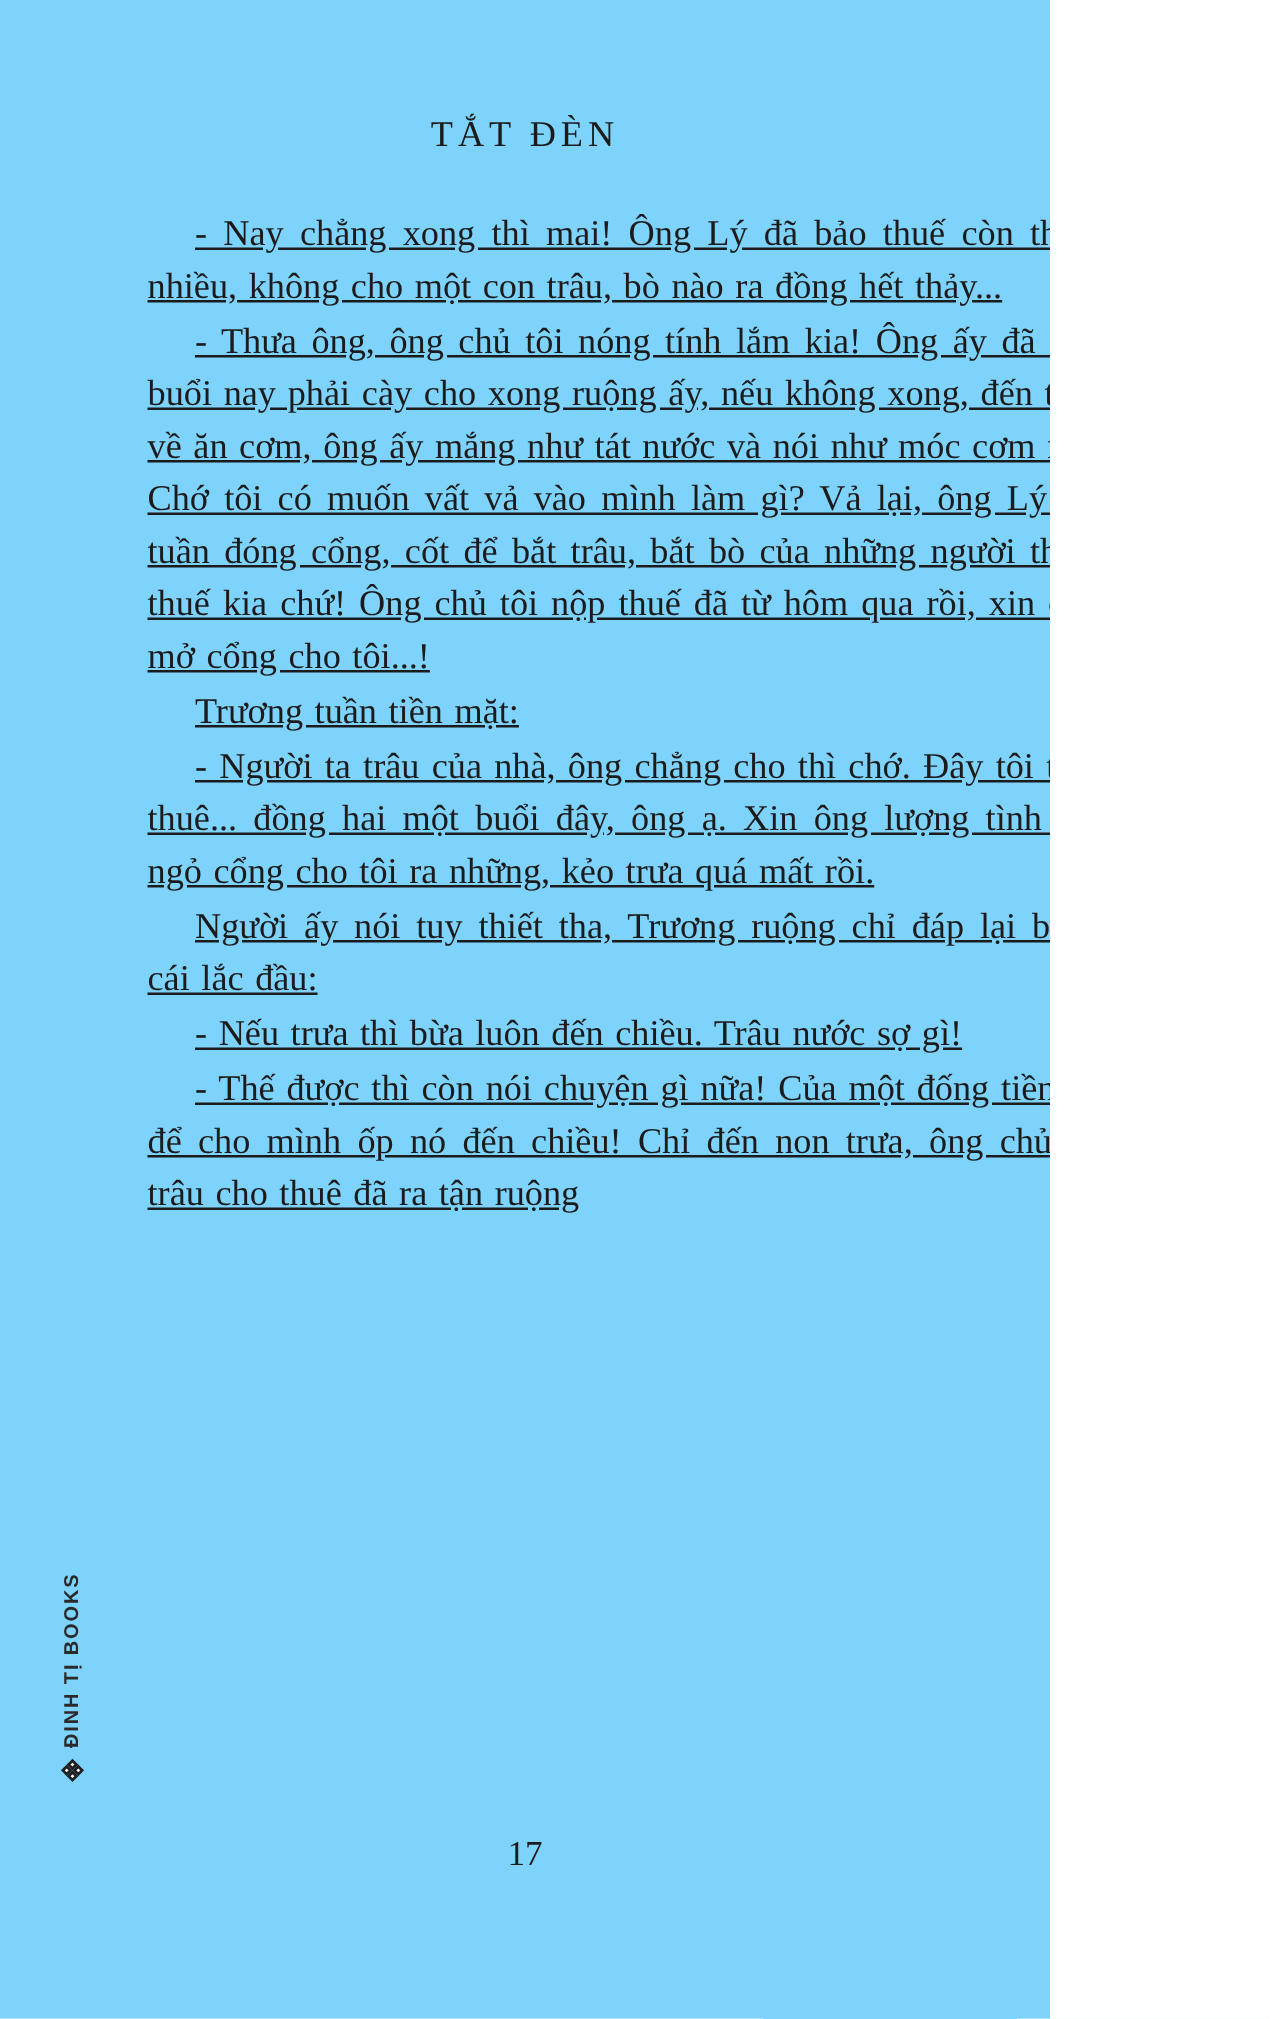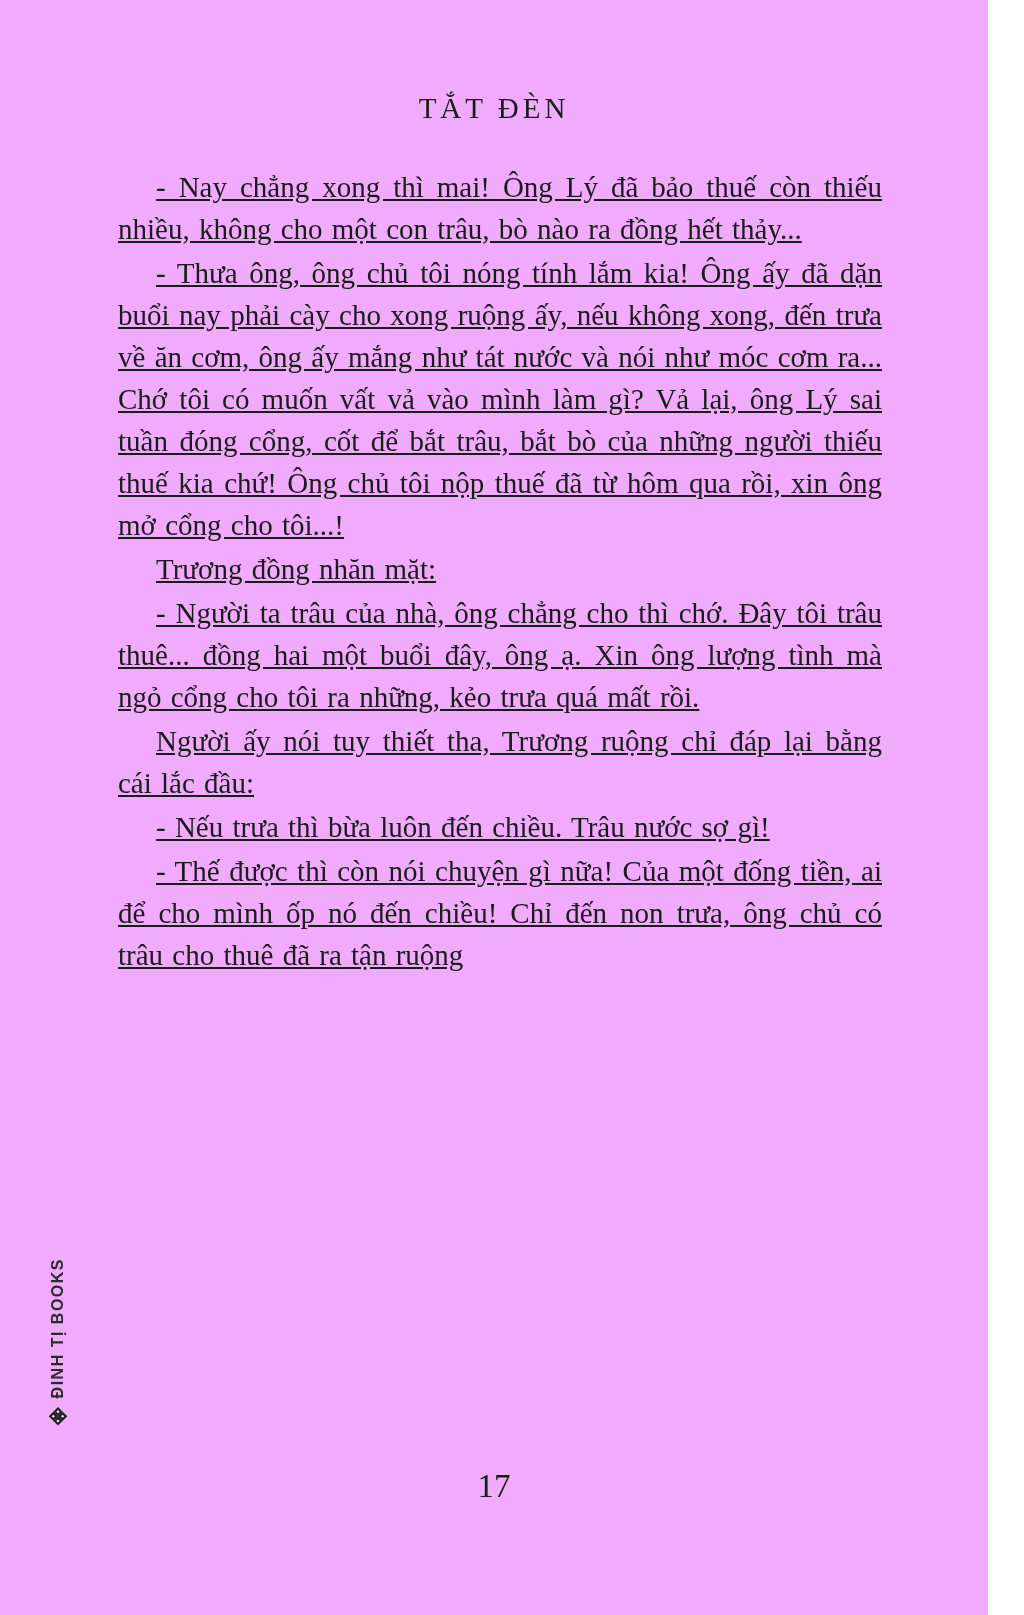--- a/index.html
+++ b/index.html
@@ -2,23 +2,23 @@
 <html><head>
 <meta charset="utf-8">
 <style>
   html, body {
     margin: 0;
     padding: 0;
     background: #ffffff;
   }
   .sheet {
     position: relative;
-    width: 988px;
+    width: 840px;
     height: 1615px;
-    background: #f0abfc;
+    background: #7dd3fc;
     overflow: hidden;
     font-family: "Liberation Serif", "DejaVu Serif", serif;
     color: #1b1b1b;
   }
   .title {
     position: absolute;
     top: 92px;
     left: 0;
     width: 100%;
     text-align: center;
@@ -46,21 +46,21 @@
   }
   .body-text p:last-child {
     
   }
   .page-number {
     position: absolute;
     top: 1468px;
     left: 0;
     width: 100%;
     text-align: center;
-    font-size: 33px;
+    font-size: 28px;
     color: #1b1b1b;
   }
   .brand {
     position: absolute;
     left: 34px;
     top: 1258px;
     width: 48px;
     height: 170px;
     display: flex;
     flex-direction: column;
@@ -85,21 +85,21 @@
 </head>
 <body>
 
 <div class="sheet">
 
   <h1 class="title">TẮT ĐÈN</h1>
 
   <div class="body-text">
     <p>- Nay chẳng xong thì mai! Ông Lý đã bảo thuế còn thiếu nhiều, không cho một con trâu, bò nào ra đồng hết thảy...</p>
     <p>- Thưa ông, ông chủ tôi nóng tính lắm kia! Ông ấy đã dặn buổi nay phải cày cho xong ruộng ấy, nếu không xong, đến trưa về ăn cơm, ông ấy mắng như tát nước và nói như móc cơm ra... Chớ tôi có muốn vất vả vào mình làm gì? Vả lại, ông Lý sai tuần đóng cổng, cốt để bắt trâu, bắt bò của những người thiếu thuế kia chứ! Ông chủ tôi nộp thuế đã từ hôm qua rồi, xin ông mở cổng cho tôi...!</p>
-    <p>Trương đồng nhăn mặt:</p>
+    <p>Trương tuần tiền mặt:</p>
     <p>- Người ta trâu của nhà, ông chẳng cho thì chớ. Đây tôi trâu thuê... đồng hai một buổi đây, ông ạ. Xin ông lượng tình mà ngỏ cổng cho tôi ra những, kẻo trưa quá mất rồi.</p>
     <p>Người ấy nói tuy thiết tha, Trương ruộng chỉ đáp lại bằng cái lắc đầu:</p>
     <p>- Nếu trưa thì bừa luôn đến chiều. Trâu nước sợ gì!</p>
     <p>- Thế được thì còn nói chuyện gì nữa! Của một đống tiền, ai để cho mình ốp nó đến chiều! Chỉ đến non trưa, ông chủ có trâu cho thuê đã ra tận ruộng</p>
   </div>
 
   <div class="page-number">17</div>
 
   <div class="brand">
     <div class="brand-text">ĐINH TỊ BOOKS</div>

